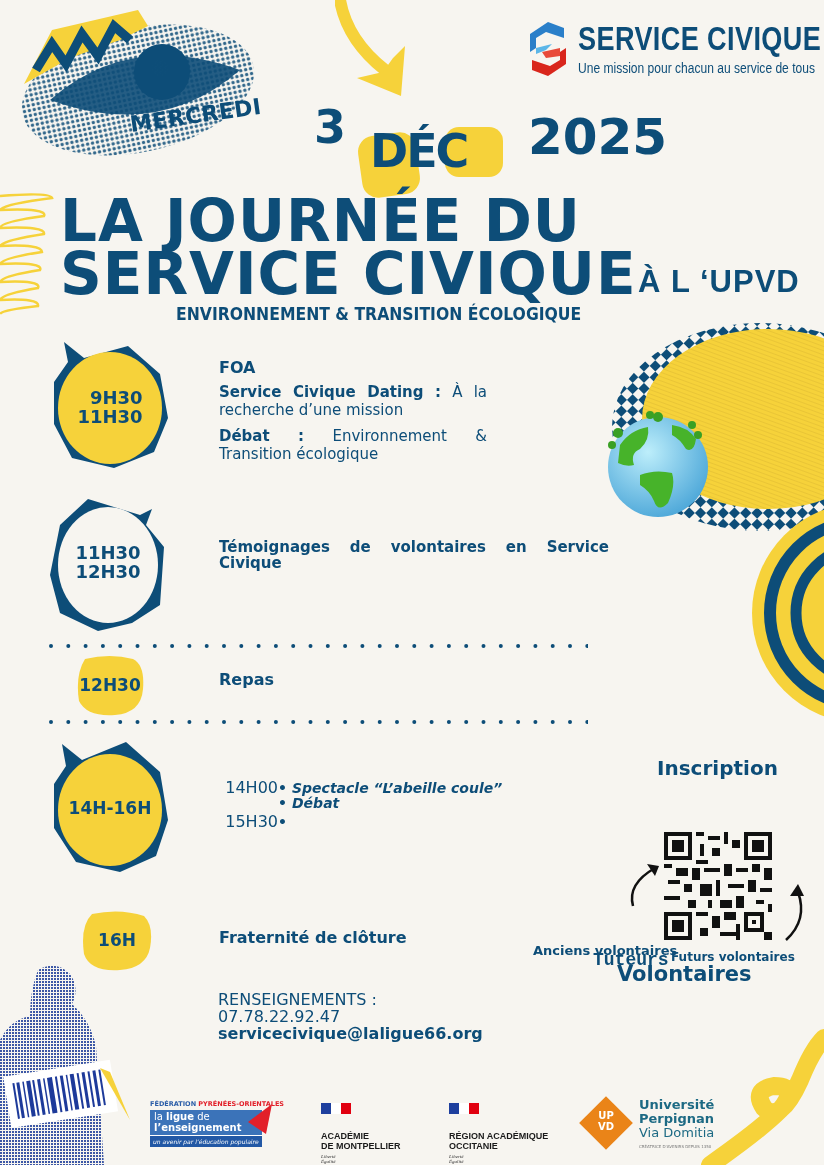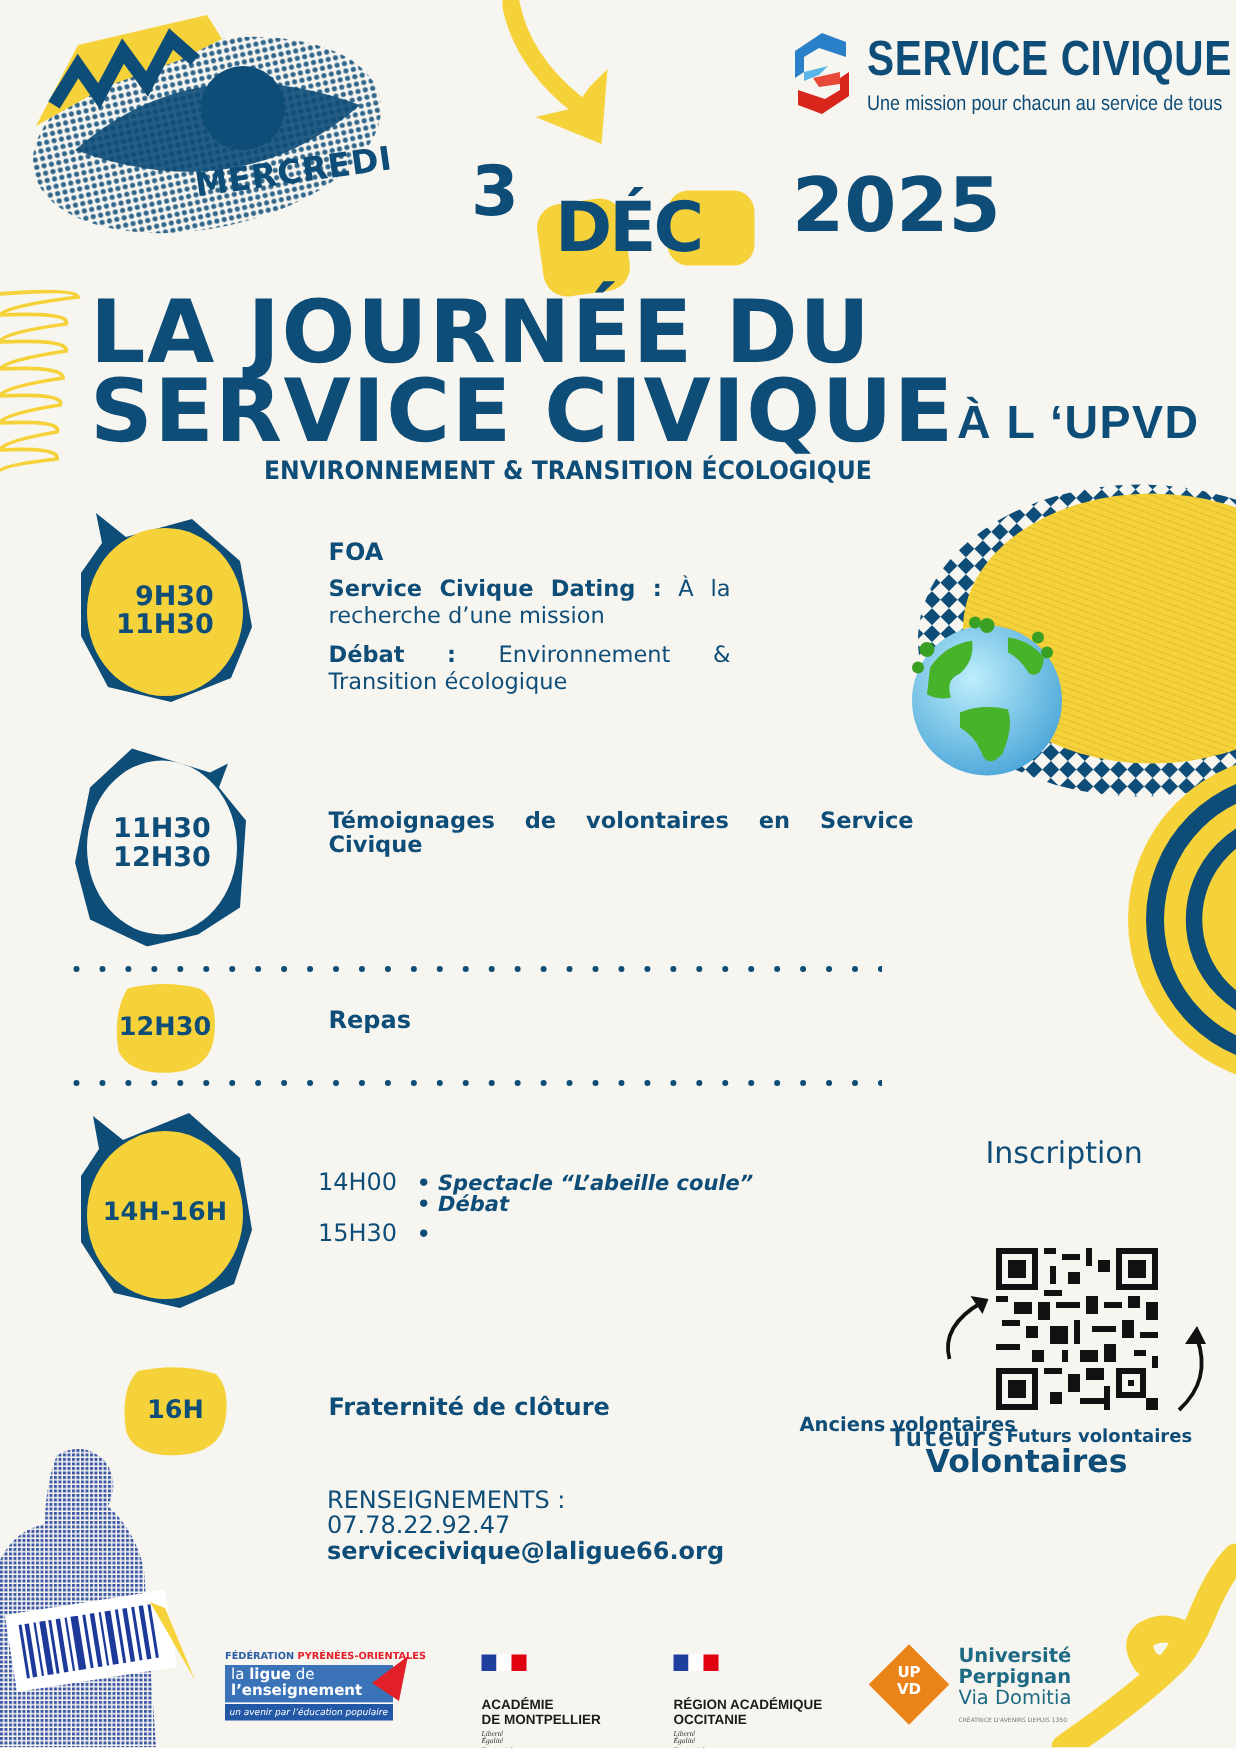--- a/index.html
+++ b/index.html
@@ -76,35 +76,35 @@
     .e1-title { left: 219px; top: 358px; font-size: 16px; font-weight: bold; }
     .e1-l2 { left: 219px; top: 383px; width: 268px; }
     .e1-l3 { left: 219px; top: 427px; width: 268px; }
     .justify { text-align: justify; text-align-last: justify; display: block; }
     .nojust { display: block; }
 
     .e2 { left: 219px; top: 540px; width: 390px; font-weight: bold; font-size: 15px; line-height: 1.05; }
     .e3 { left: 219px; top: 670px; font-weight: bold; font-size: 16px; }
     .e4 { left: 212px; top: 778px; }
     .e4-row { display: flex; align-items: baseline; height: 17px; }
-    .e4-time { width: 66px; font-size: 16px; font-weight: normal; }
+    .e4-time { width: 66px; font-size: 16px; font-weight: normal; text-align: right; }
     .e4-bullet { width: 14px; font-size: 14px; font-weight: bold; }
     .e4-desc { font-size: 14px; font-weight: bold; white-space: nowrap; font-style: italic; }
     .e5 { left: 219px; top: 928px; font-weight: bold; font-size: 16px; }
 
     .dots { left: 48px; width: 540px; height: 6px; }
     .dots-1 { top: 643px; }
     .dots-2 { top: 719px; }
 
     
     .contact { left: 218px; top: 992px; color: #0d4d78; font-size: 16px; line-height: 1.05; }
     .contact .email { font-weight: bold; }
 
     
-    .insc-title { left: 657px; top: 756px; font-size: 20px; font-weight: normal; color: #0d4d78; }
+    .insc-title { left: 657px; top: 756px; font-size: 20px; font-weight: bold; color: #0d4d78; }
     .qr { left: 664px; top: 832px; width: 108px; height: 108px; }
     .lbl-tuteurs { left: 593px; top: 950px; font-size: 18px; font-weight: bold; font-family: Liberation Mono, monospace; }
     .lbl-anciens { left: 533px; top: 943px; font-size: 13px; font-weight: bold; white-space: nowrap; }
     .lbl-futurs { left: 671px; top: 950px; font-size: 12px; font-weight: bold; white-space: nowrap; }
     .lbl-vol { left: 617px; top: 962px; font-size: 21px; font-weight: bold; }
 
     
     .ligue { left: 150px; top: 1100px; width: 120px; height: 58px; }
     .ligue-top { font-size: 6.5px; font-weight: bold; color: #2c5ea8; white-space: nowrap; }
     .ligue-top .red { color: #e2202a; }

